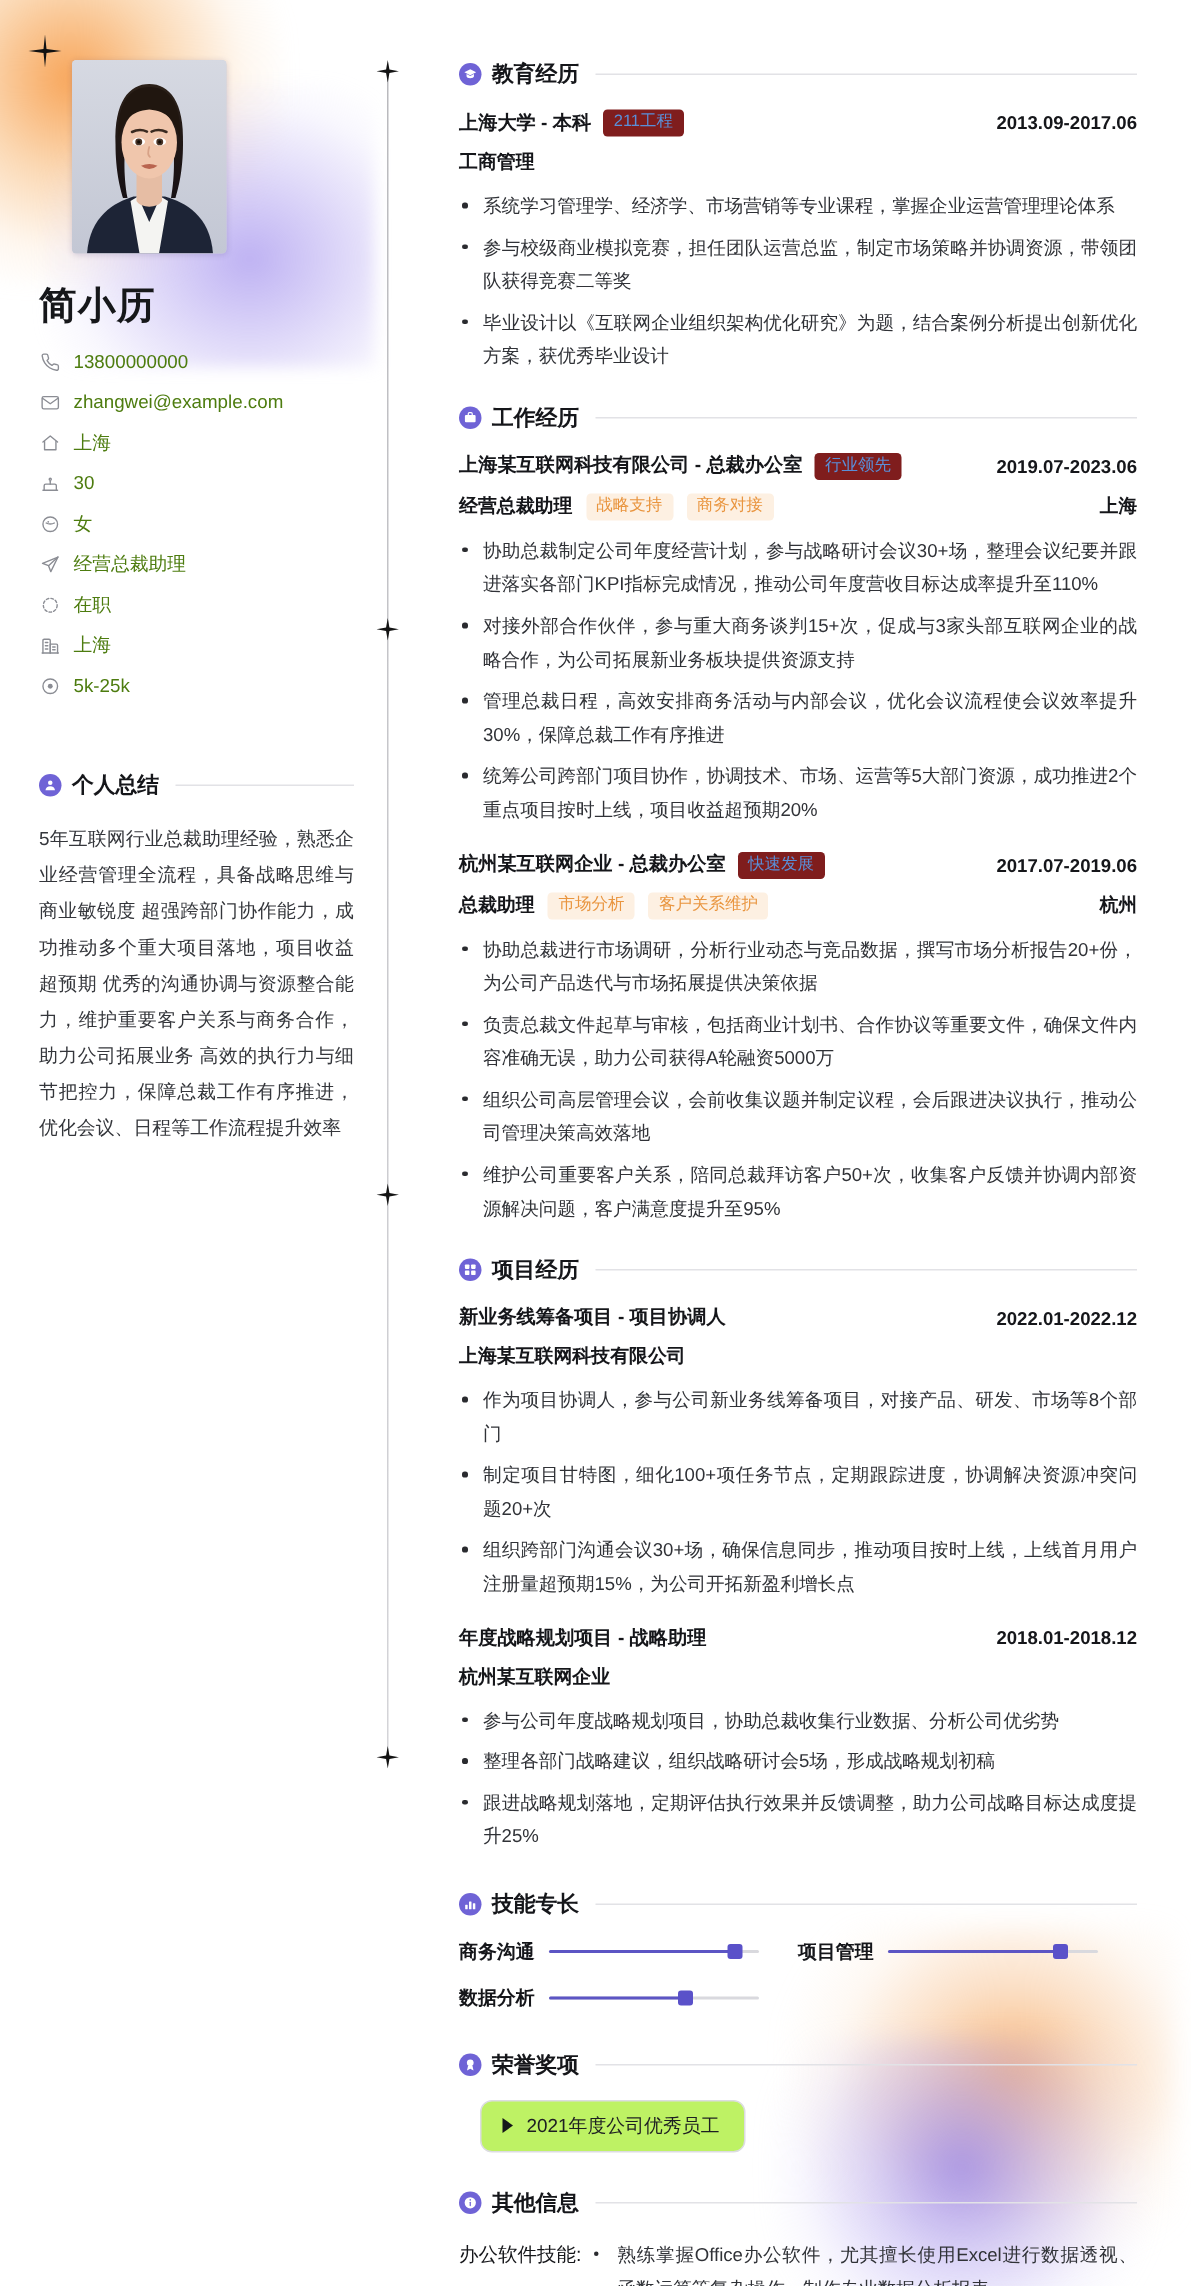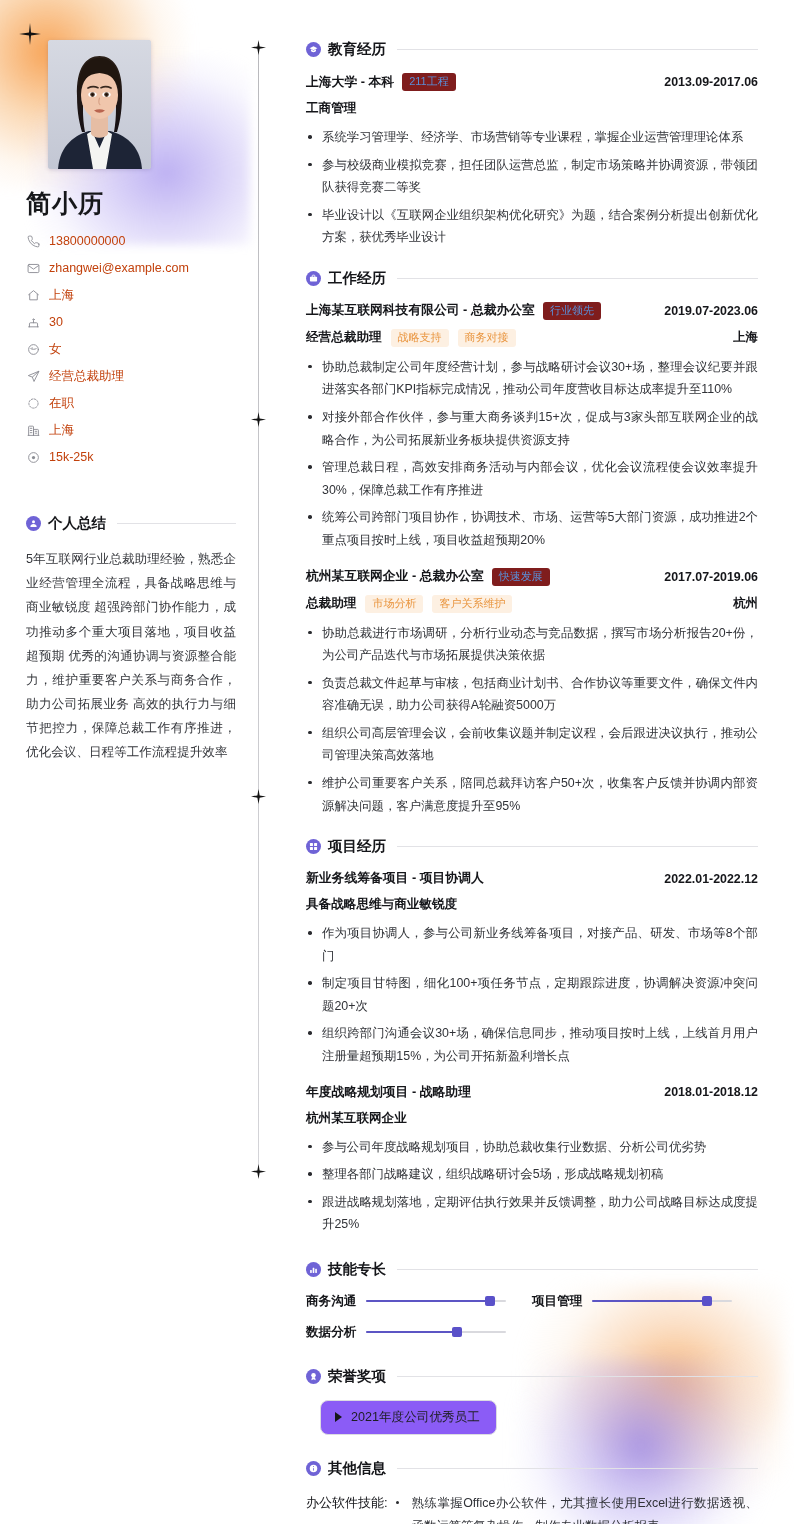--- a/index.html
+++ b/index.html
@@ -91,21 +91,21 @@
     color: #16171a;
   }
 
   .contact-list { margin-top: 14px; }
   .contact-row {
     display: flex;
     align-items: center;
     gap: 9px;
     margin-bottom: 13px;
     font-size: 12.5px;
-    color: #c2410c;
+    color: #4d7c0f;
   }
   .contact-row .ic {
     width: 14px; height: 14px;
     flex: 0 0 14px;
     color: #8b8d94;
     display: flex; align-items: center; justify-content: center;
   }
   .contact-row .ic svg { width: 13px; height: 13px; display:block; }
   .contact-row .tx { line-height: 14px; }
 
@@ -274,21 +274,21 @@
   }
 
   
   .honor-chip {
     display: inline-flex;
     align-items: center;
     gap: 9px;
     padding: 8px 16px 8px 14px;
     border: 1px solid #dcdce1;
     border-radius: 8px;
-    background: #8b5cf6;
+    background: #bef264;
     font-size: 12.6px;
     color: #1d1e22;
   }
   .honor-arrow {
     width: 0; height: 0;
     border-left: 7px solid #15161a;
     border-top: 5px solid transparent;
     border-bottom: 5px solid transparent;
   }
 
@@ -472,21 +472,21 @@
         <span class="tx">上海</span>
       </div>
 
       <div class="contact-row">
         <span class="ic">
           <svg viewBox="0 0 24 24" fill="none" stroke="#8b8d94" stroke-width="1.7">
               <circle cx="12" cy="12" r="9"></circle>
               <circle cx="12" cy="12" r="3" fill="#8b8d94" stroke="none"></circle>
             </svg>
         </span>
-        <span class="tx">15k-25k</span>
+        <span class="tx">5k-25k</span>
       </div>
 
     </div>
 
     <div class="summary-sec">
       <div class="sec-head">
         <span class="sec-badge">
           <svg viewBox="0 0 24 24" fill="#ffffff">
               <circle cx="12" cy="7.6" r="4"></circle>
               <path d="M3.6 21c0-4.7 3.8-7.4 8.4-7.4s8.4 2.7 8.4 7.4z"></path>
@@ -594,21 +594,21 @@
         </span>
         <span class="sec-title">项目经历</span>
         <span class="sec-rule"></span>
       </div>
 
       <div class="entry">
         <div class="entry-line1">
           <span class="entry-title">新业务线筹备项目 - 项目协调人</span>
           <span class="entry-date">2022.01-2022.12</span>
         </div>
-        <div class="entry-org">具备战略思维与商业敏锐度</div>
+        <div class="entry-org">上海某互联网科技有限公司</div>
         <ul class="bullets">
           <li>作为项目协调人，参与公司新业务线筹备项目，对接产品、研发、市场等8个部门</li>
           <li>制定项目甘特图，细化100+项任务节点，定期跟踪进度，协调解决资源冲突问题20+次</li>
           <li>组织跨部门沟通会议30+场，确保信息同步，推动项目按时上线，上线首月用户注册量超预期15%，为公司开拓新盈利增长点</li>
         </ul>
       </div>
 
       <div class="entry">
         <div class="entry-line1">
           <span class="entry-title">年度战略规划项目 - 战略助理</span>

